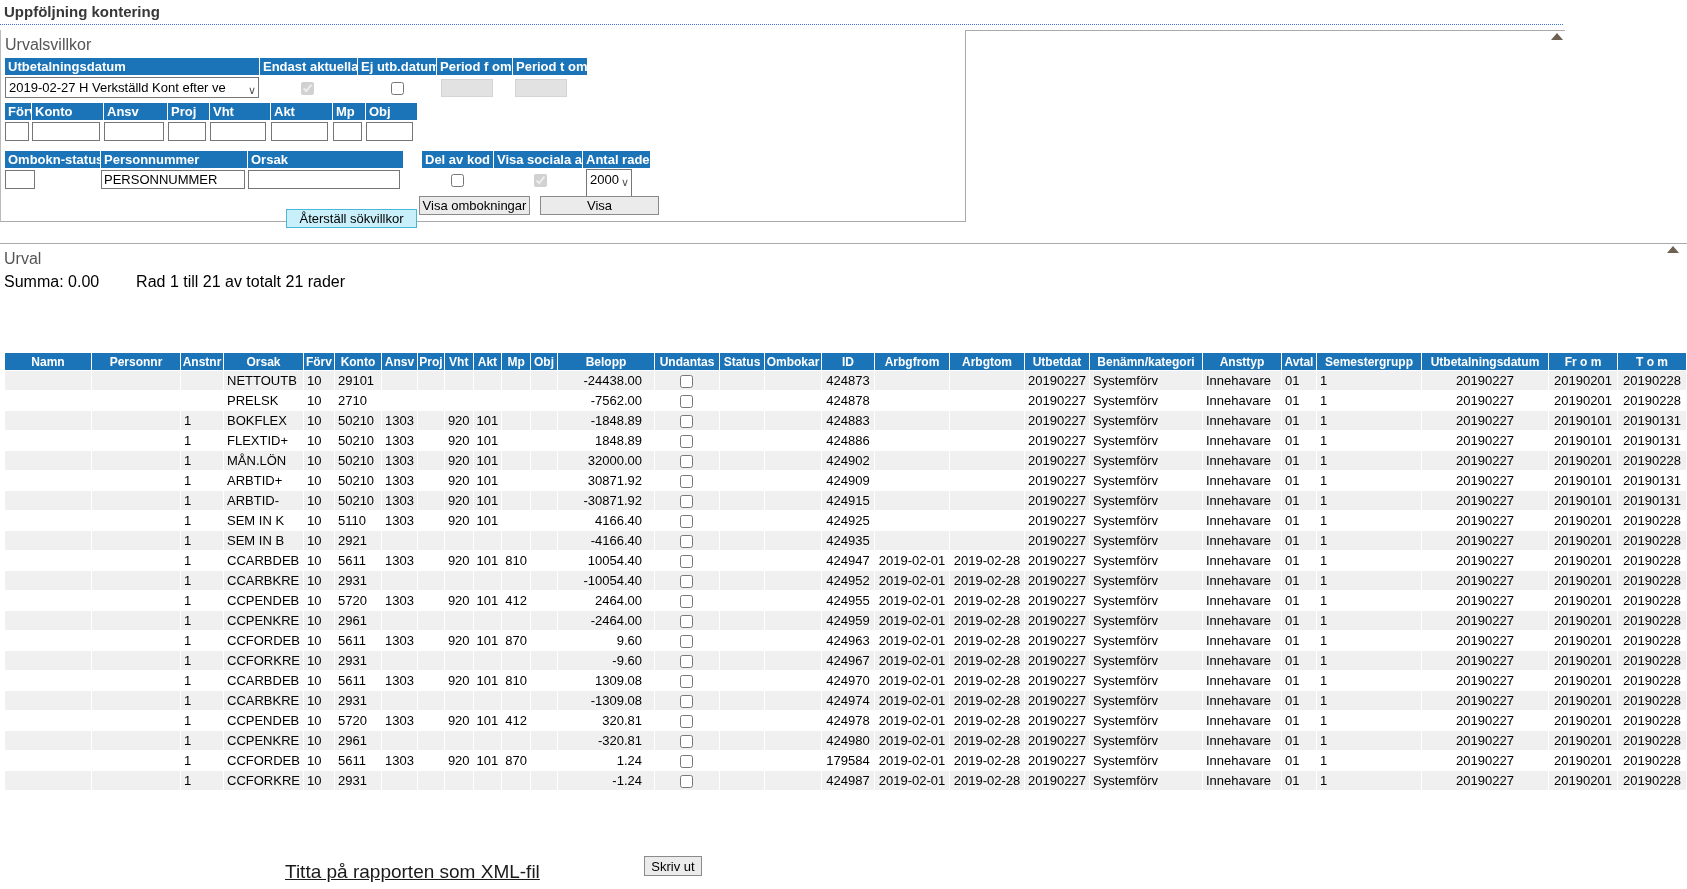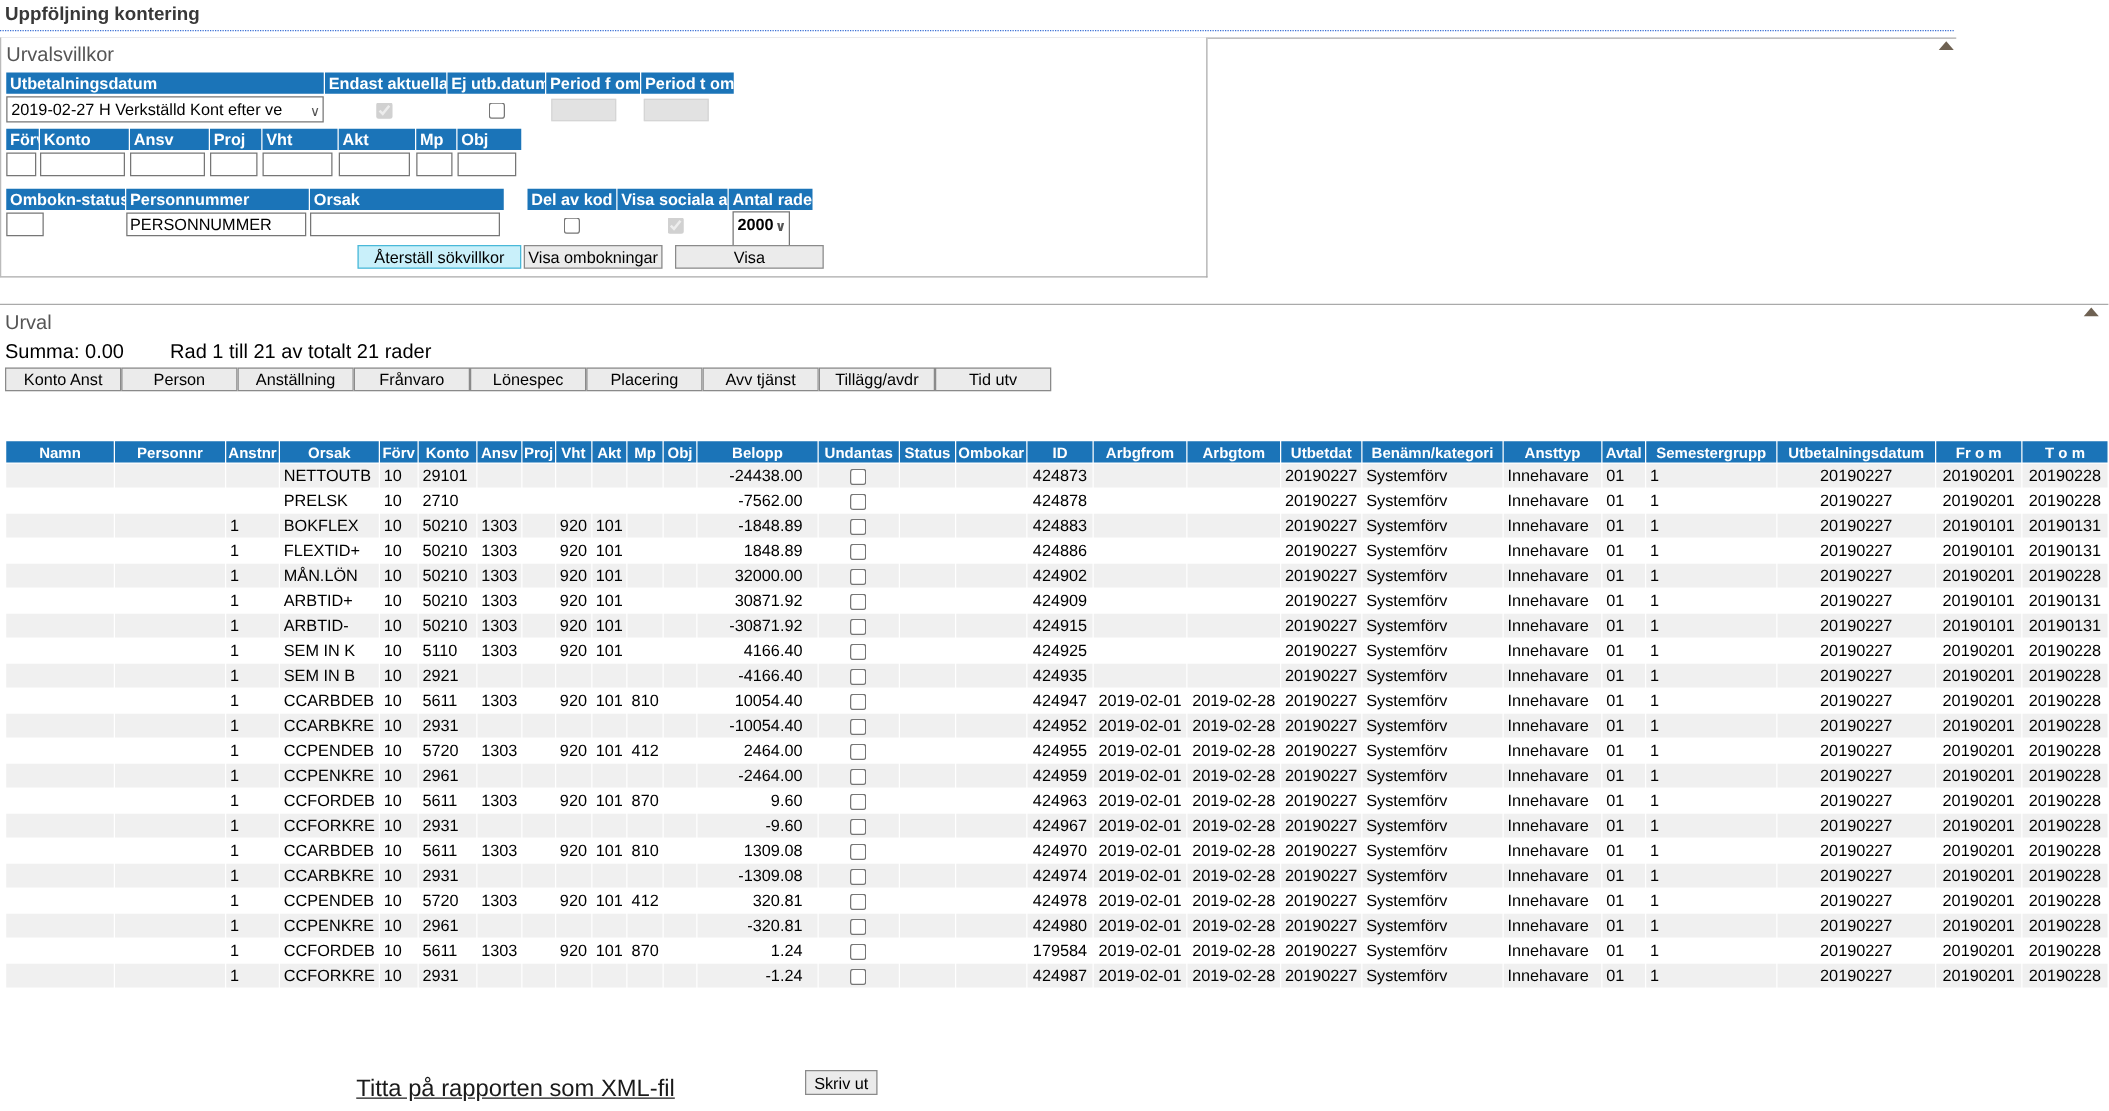--- a/index.html
+++ b/index.html
@@ -116,53 +116,42 @@
     <div class="hdr-bar" style="left:247px; top:121px; width:155px;">Orsak</div>
     <div class="hdr-bar" style="left:421px; top:121px; width:71px;">Del av kod</div>
     <div class="hdr-bar" style="left:493px; top:121px; width:88px;">Visa sociala avg</div>
     <div class="hdr-bar" style="left:582px; top:121px; width:67px;">Antal rader</div>
 
     <input class="txt-input" style="left: 4px; top: 140px; width: 30px;">
     <input class="txt-input" style="left: 100px; top: 140px; width: 144px;" value="PERSONNUMMER">
     <input class="txt-input" style="left: 247px; top: 140px; width: 152px;">
     <input type="checkbox" class="cb" style="left: 450px; top: 144px;">
     <input type="checkbox" class="cb" style="left: 533px; top: 144px;" disabled="" checked="">
-    <div class="fake-select" style="left:585px; top:139px; width:46px; height:38px;font-weight:bold;">
+    <div class="fake-select" style="left:585px; top:139px; width:46px; height:38px;">
       <span>2000</span>
       <span class="chev">∨</span>
     </div>
 
-    <button class="btn btn-cyan" style="left:285px; top:166px; width:131px; height:19px;">Återställ sökvillkor</button>
+    <button class="btn btn-cyan" style="left:285px; top:179px; width:131px; height:19px;">Återställ sökvillkor</button>
     <button class="btn" style="left:418px; top:166px; width:111px; height:19px;">Visa ombokningar</button>
     <button class="btn" style="left:539px; top:166px; width:119px; height:19px;">Visa</button>
   </div>
 
   <div class="abs divider2"></div>
   <div class="abs tri-up" style="left:1667px; top:246px;"></div>
 
   <div class="abs section-title" style="left:4px; top:250px;">Urval</div>
 
   <div class="abs summa-line" style="left:4px; top:273px;">
     <span>Summa:</span>
     <span>0.00</span>
     <span style="display:inline-block; width:28px;"></span>
     <span>Rad 1 till 21 av totalt 21 rader</span>
   </div>
 
-  <div class="abs tabs-row">
-      <button class="btn-tab">Konto Anst</button>
-      <button class="btn-tab">Person</button>
-      <button class="btn-tab">Anställning</button>
-      <button class="btn-tab">Frånvaro</button>
-      <button class="btn-tab">Lönespec</button>
-      <button class="btn-tab">Placering</button>
-      <button class="btn-tab">Avv tjänst</button>
-      <button class="btn-tab">Tillägg/avdr</button>
-      <button class="btn-tab">Tid utv</button>
-    </div>
 
   <table class="grid">
     <thead>
         <tr>
           <th style="width: 86px;">Namn</th>
           <th style="width: 88px;">Personnr</th>
           <th style="width: 42px;">Anstnr</th>
           <th style="width: 76px;">Orsak</th>
           <th style="width: 30px;">Förv</th>
           <th style="width: 46px;">Konto</th>

